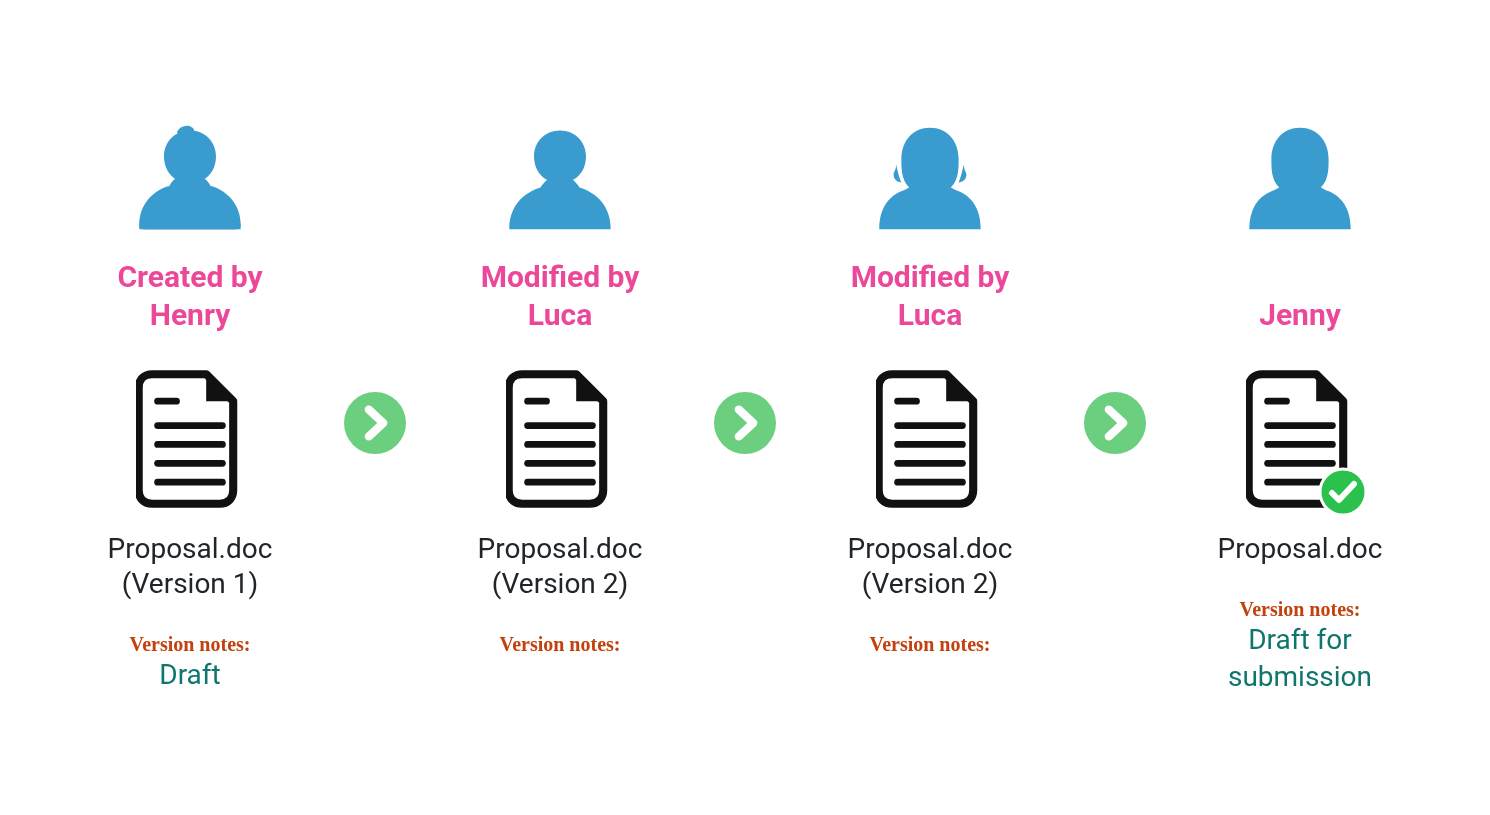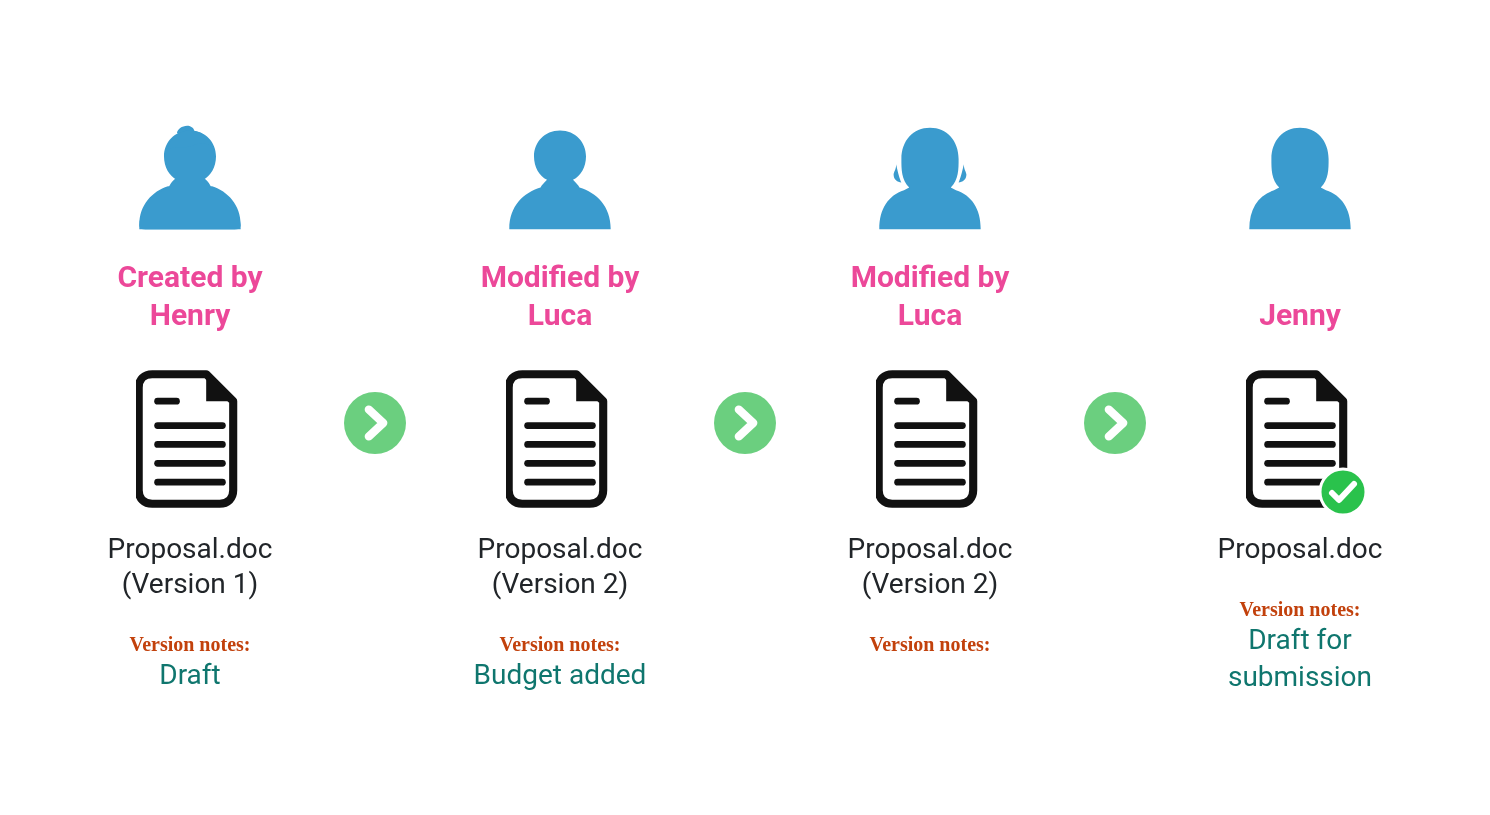--- a/index.html
+++ b/index.html
@@ -156,23 +156,20 @@
         <line x1="16" y1="54" x2="64" y2="54" stroke="#111" stroke-width="5" stroke-linecap="round"></line>
         <line x1="16" y1="68" x2="64" y2="68" stroke="#111" stroke-width="5" stroke-linecap="round"></line>
         <line x1="16" y1="82" x2="64" y2="82" stroke="#111" stroke-width="5" stroke-linecap="round"></line>
       </svg>
     </div>
     <div class="file-label">
       <span>Proposal.doc</span><br>
       <span>(Version 2)</span>
     </div>
     <div class="notes-label">Version notes:</div>
-    <div class="notes-text">
-      <span>Budget added</span>
-    </div>
   </div>
 
   <div class="arrow-col">
     <svg class="arrow-badge" viewBox="0 0 60 60">
       <circle cx="30" cy="30" r="30" fill="#6bcf7f"></circle>
       <path d="M24 17l14 13-14 13" fill="none" stroke="#fff" stroke-width="8" stroke-linecap="round" stroke-linejoin="round"></path>
     </svg>
   </div>
 
   <div class="step">

